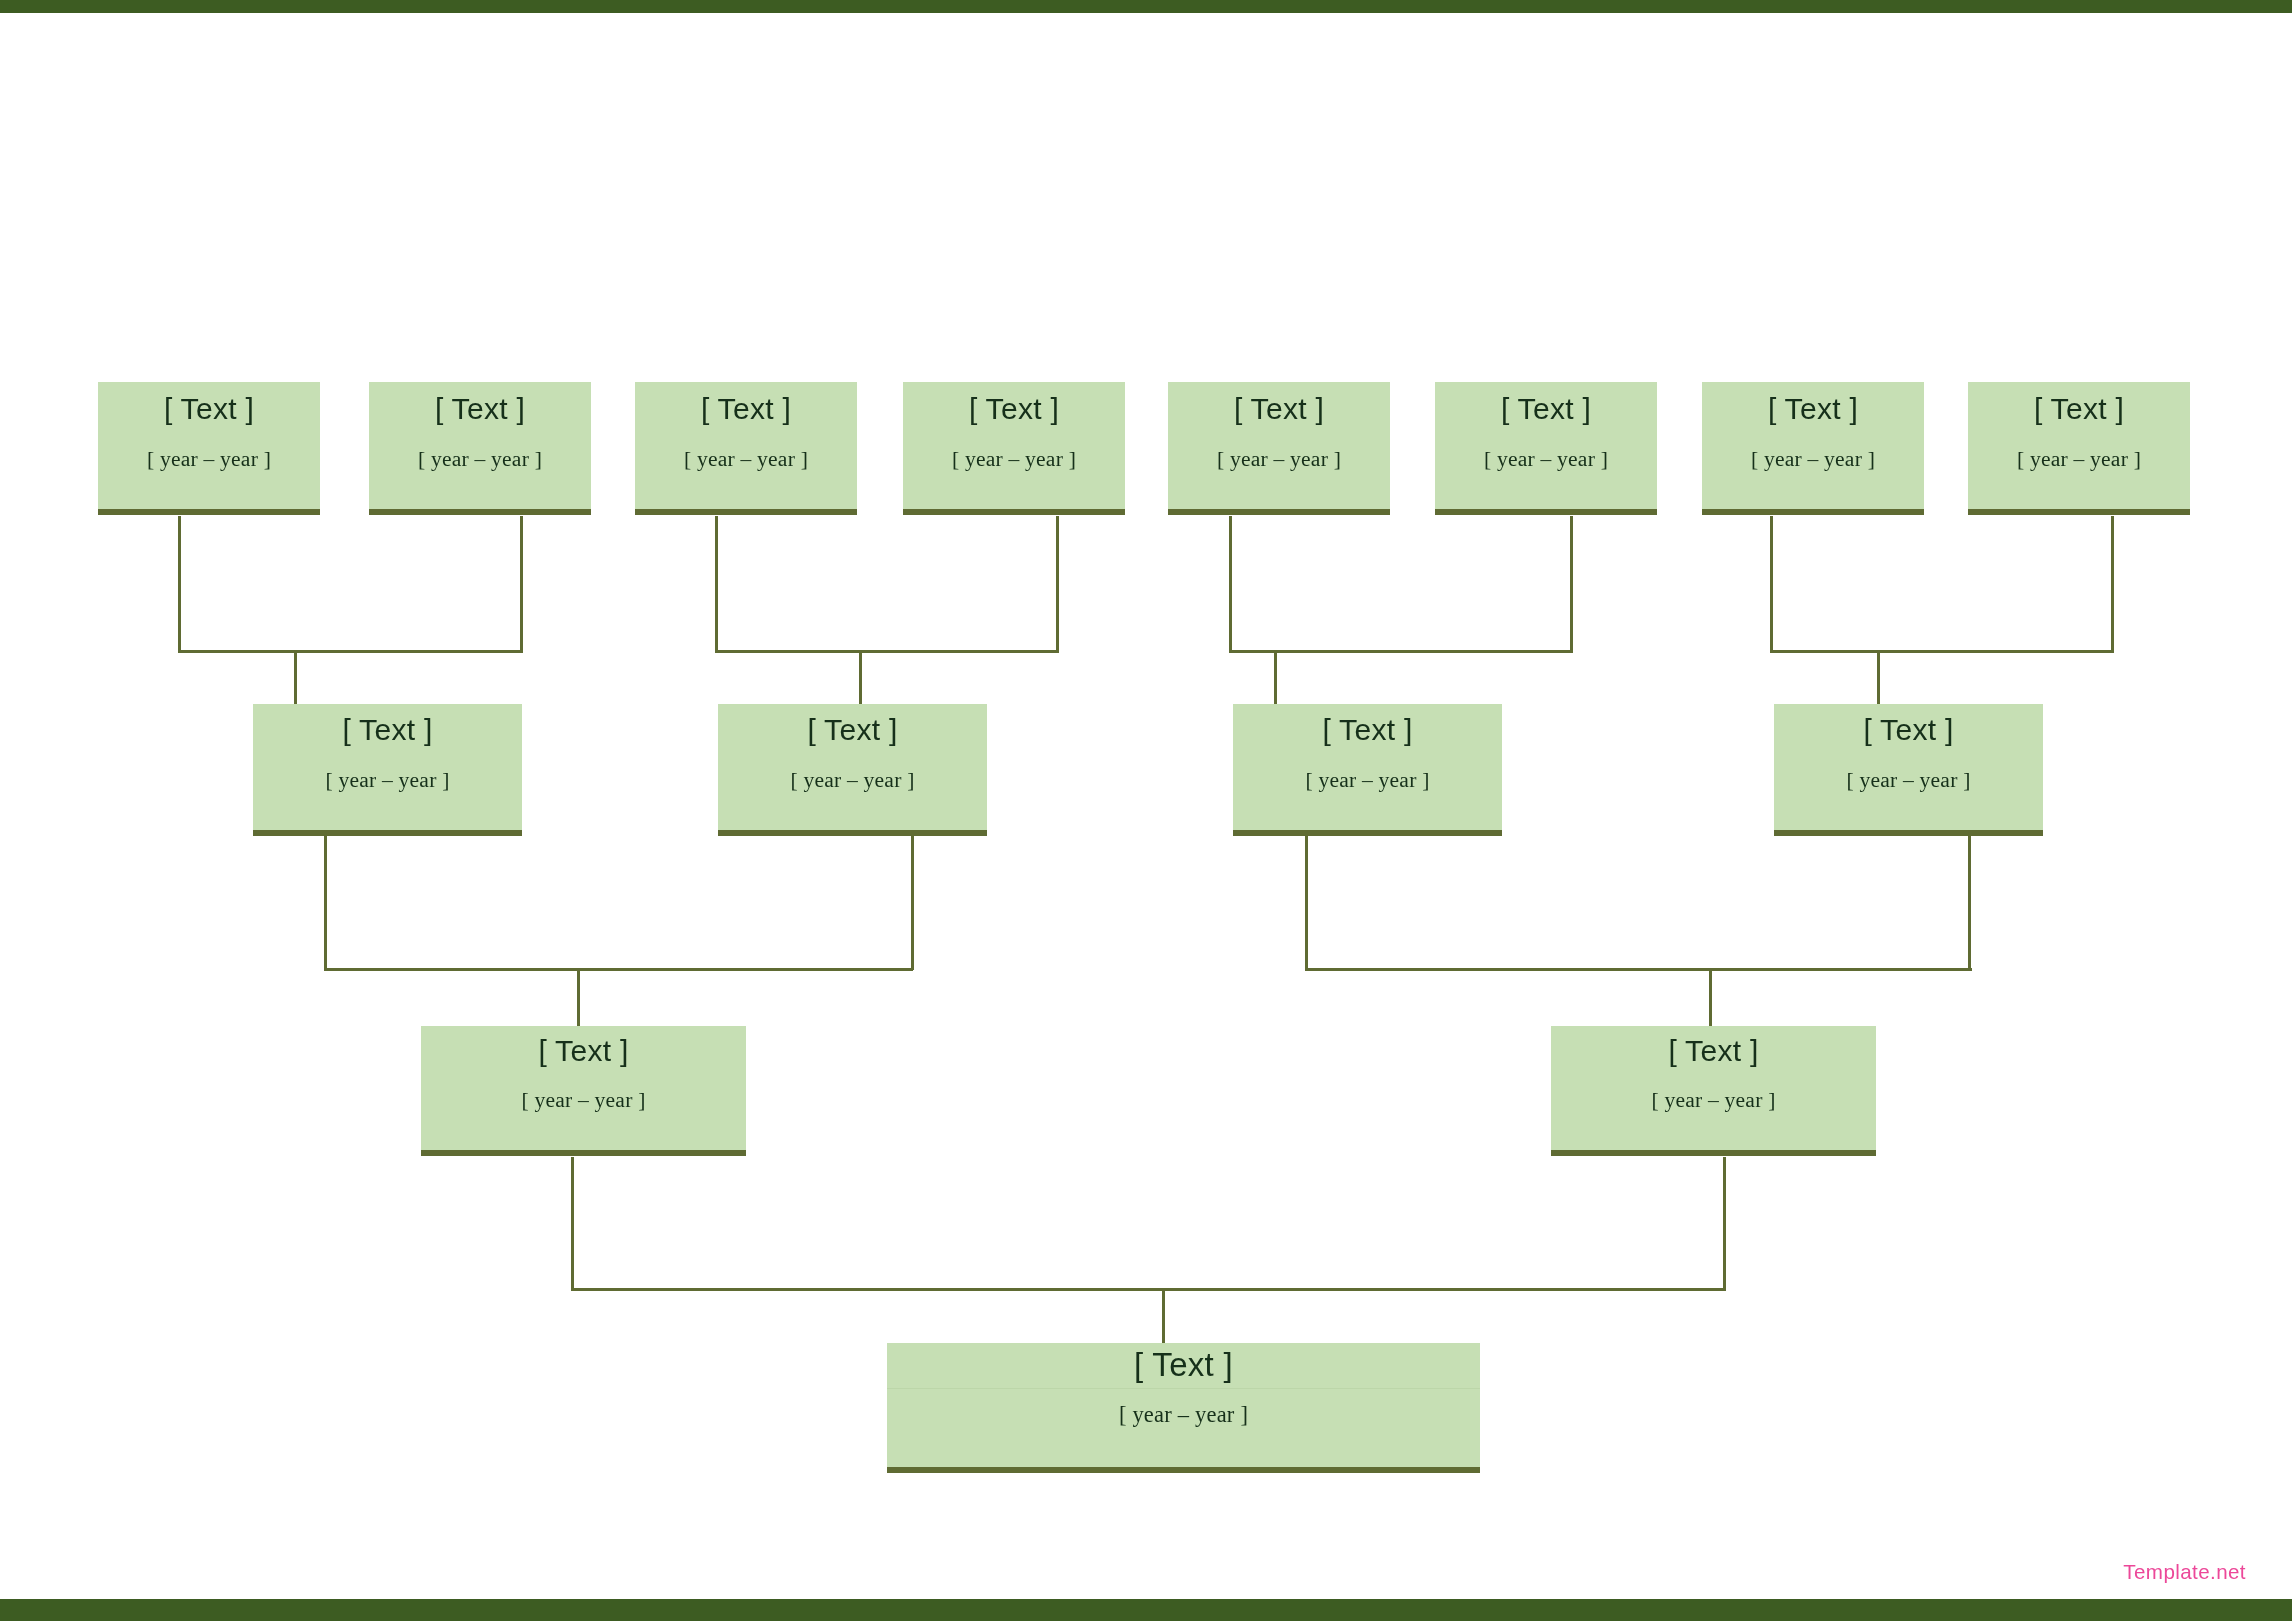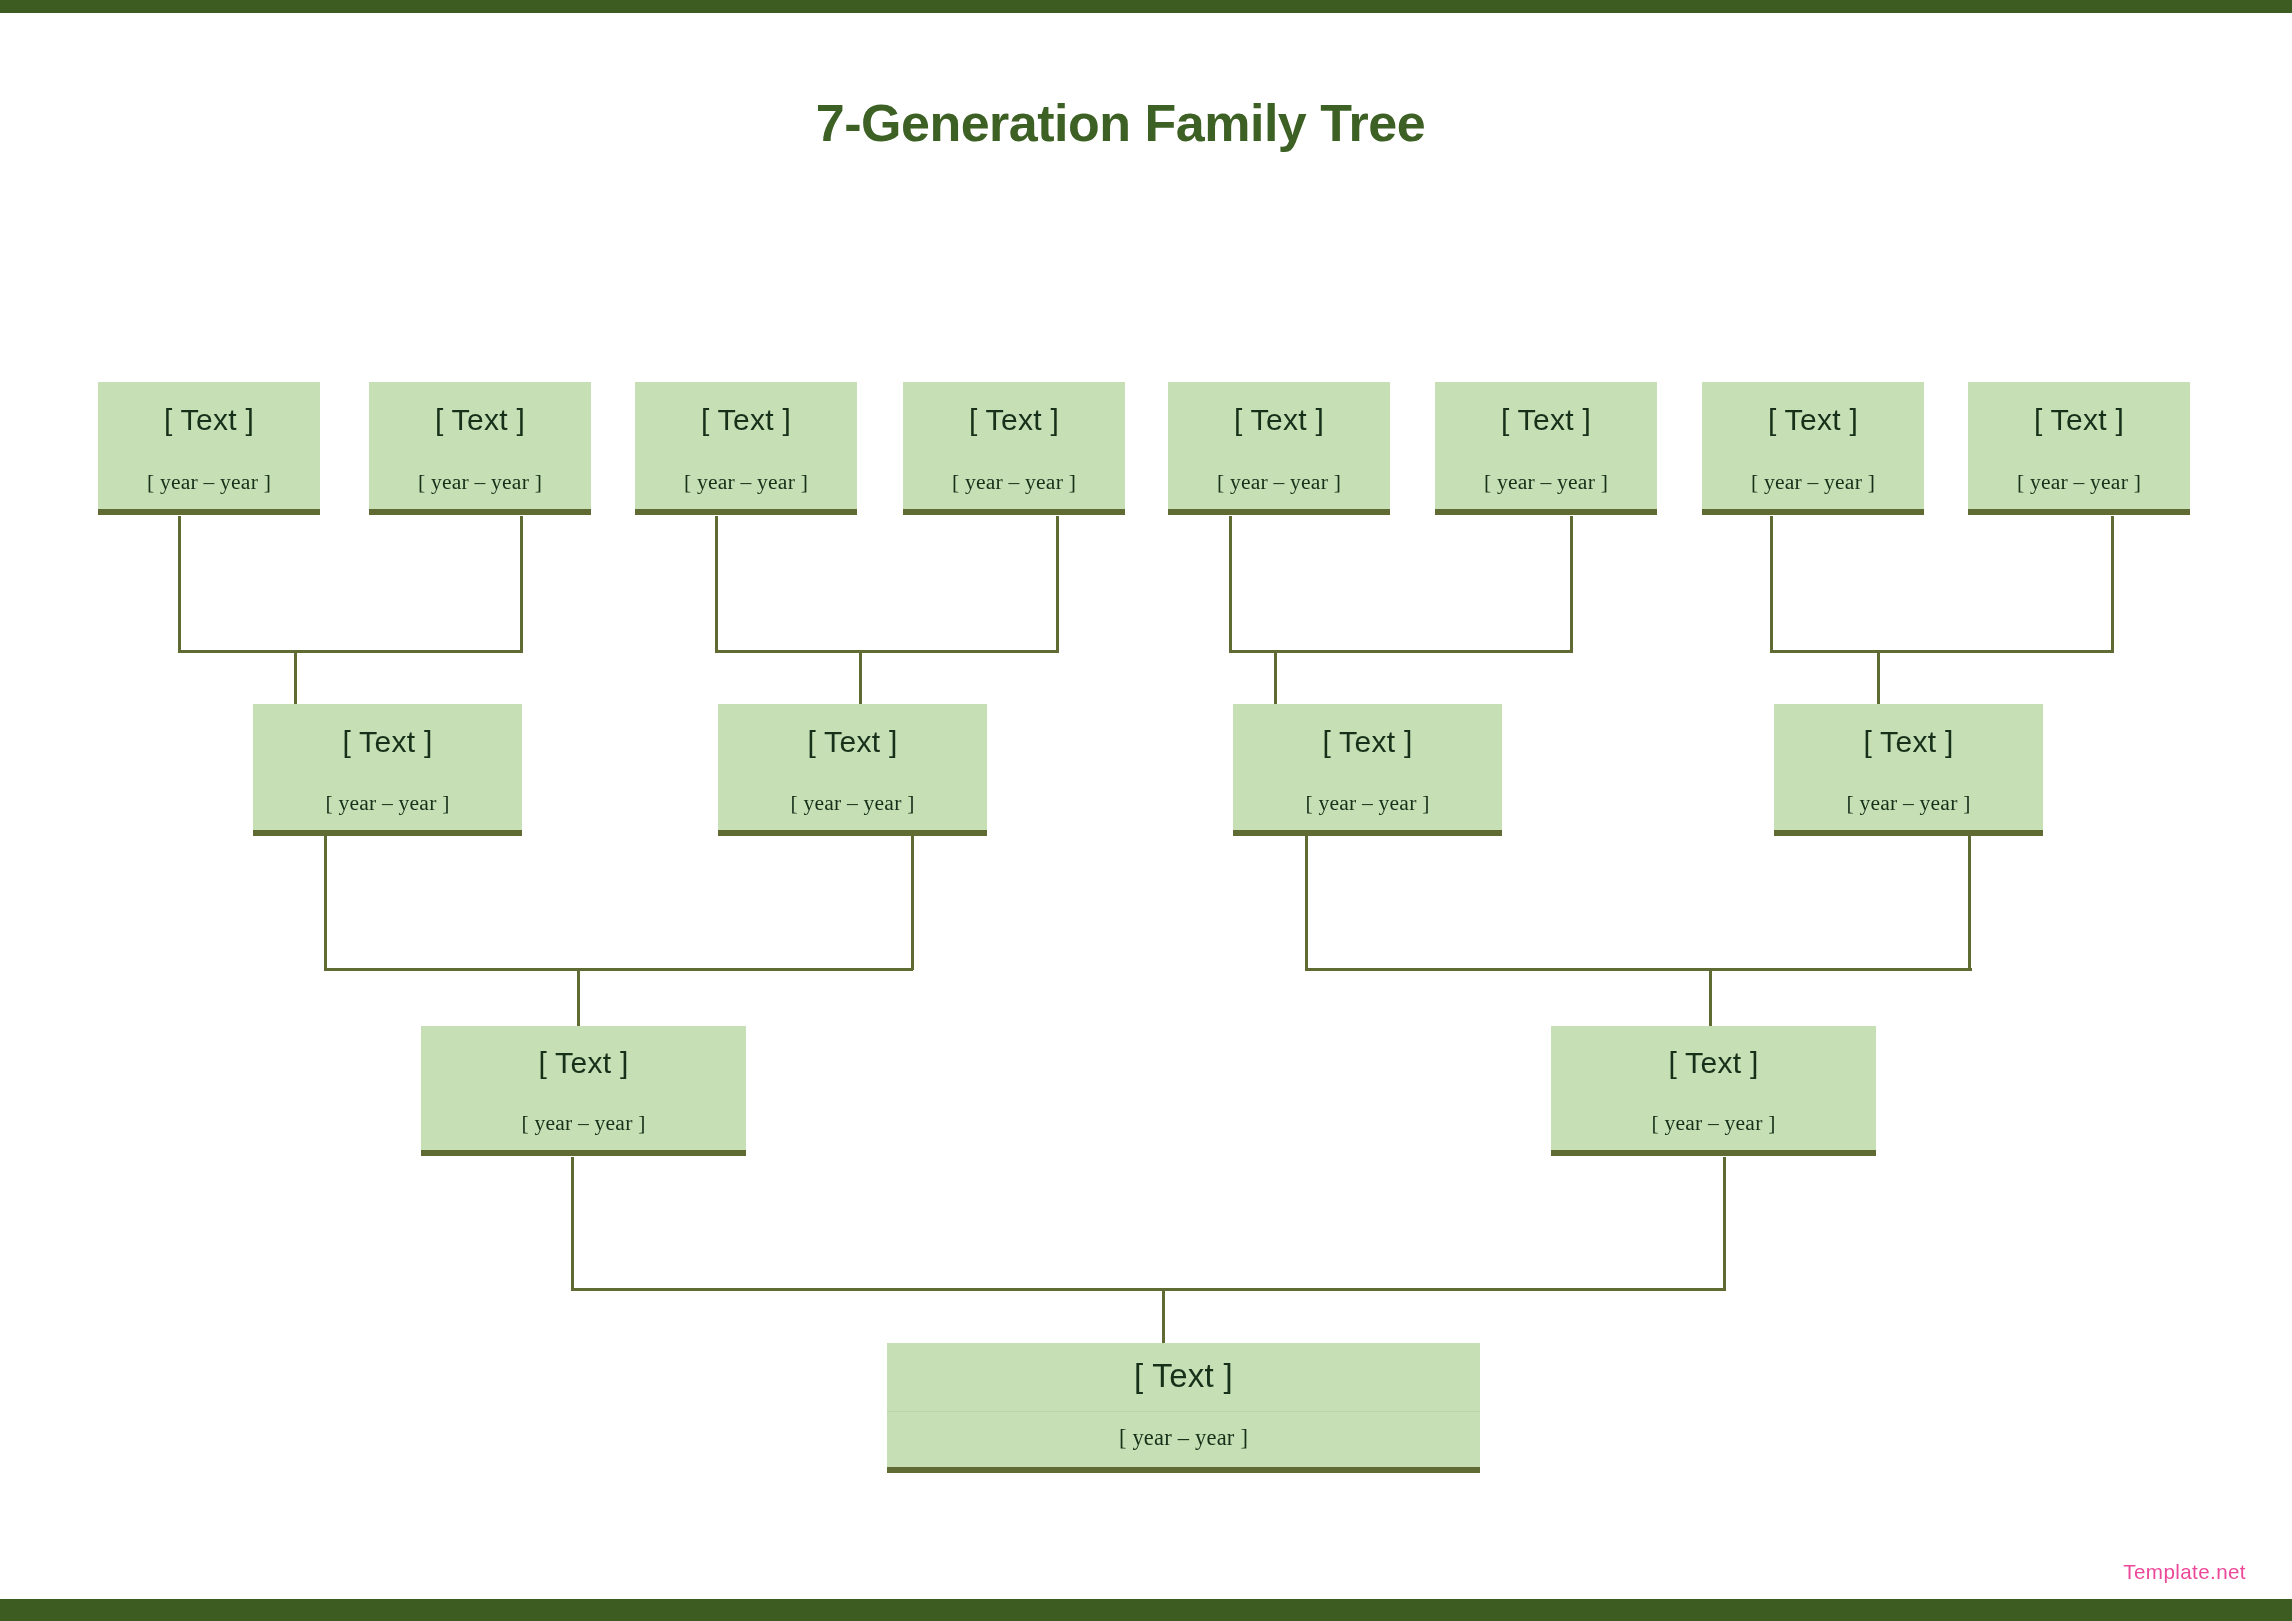--- a/index.html
+++ b/index.html
@@ -67,21 +67,21 @@
     padding-bottom: 2px;
   }
   .node .node-years {
     flex: 0 0 auto;
     display: flex;
     align-items: center;
     justify-content: center;
     font-family: "Liberation Serif", serif;
     font-size: 21.6px;
     letter-spacing: 0.2px;
-    padding-bottom: 4px;
+    padding-bottom: 27px;
   }
 
   
   .gen1 { width: 222px; height: 133px; top: 382px; }
   .gen1 .node-years { height: 45px; }
 
   .gen2 { width: 269px; height: 132px; top: 704px; }
   .gen2 .node-years { height: 45px; }
 
   .gen3 { width: 325px; height: 130px; top: 1026px; }
@@ -119,21 +119,20 @@
     user-select: none;
   }
 </style>
 </head>
 <body>
 
 <div id="page">
 
   <div class="edge-bar top"></div>
 
-  <div id="title">7-Generation Family Tree</div>
 
   <div class="node gen1" style="left:98px;">
     <div class="node-name">[ Text ]</div>
     <div class="node-years">[ year – year ]</div>
   </div>
   <div class="node gen1" style="left:369px;">
     <div class="node-name">[ Text ]</div>
     <div class="node-years">[ year – year ]</div>
   </div>
   <div class="node gen1" style="left:635px;">

